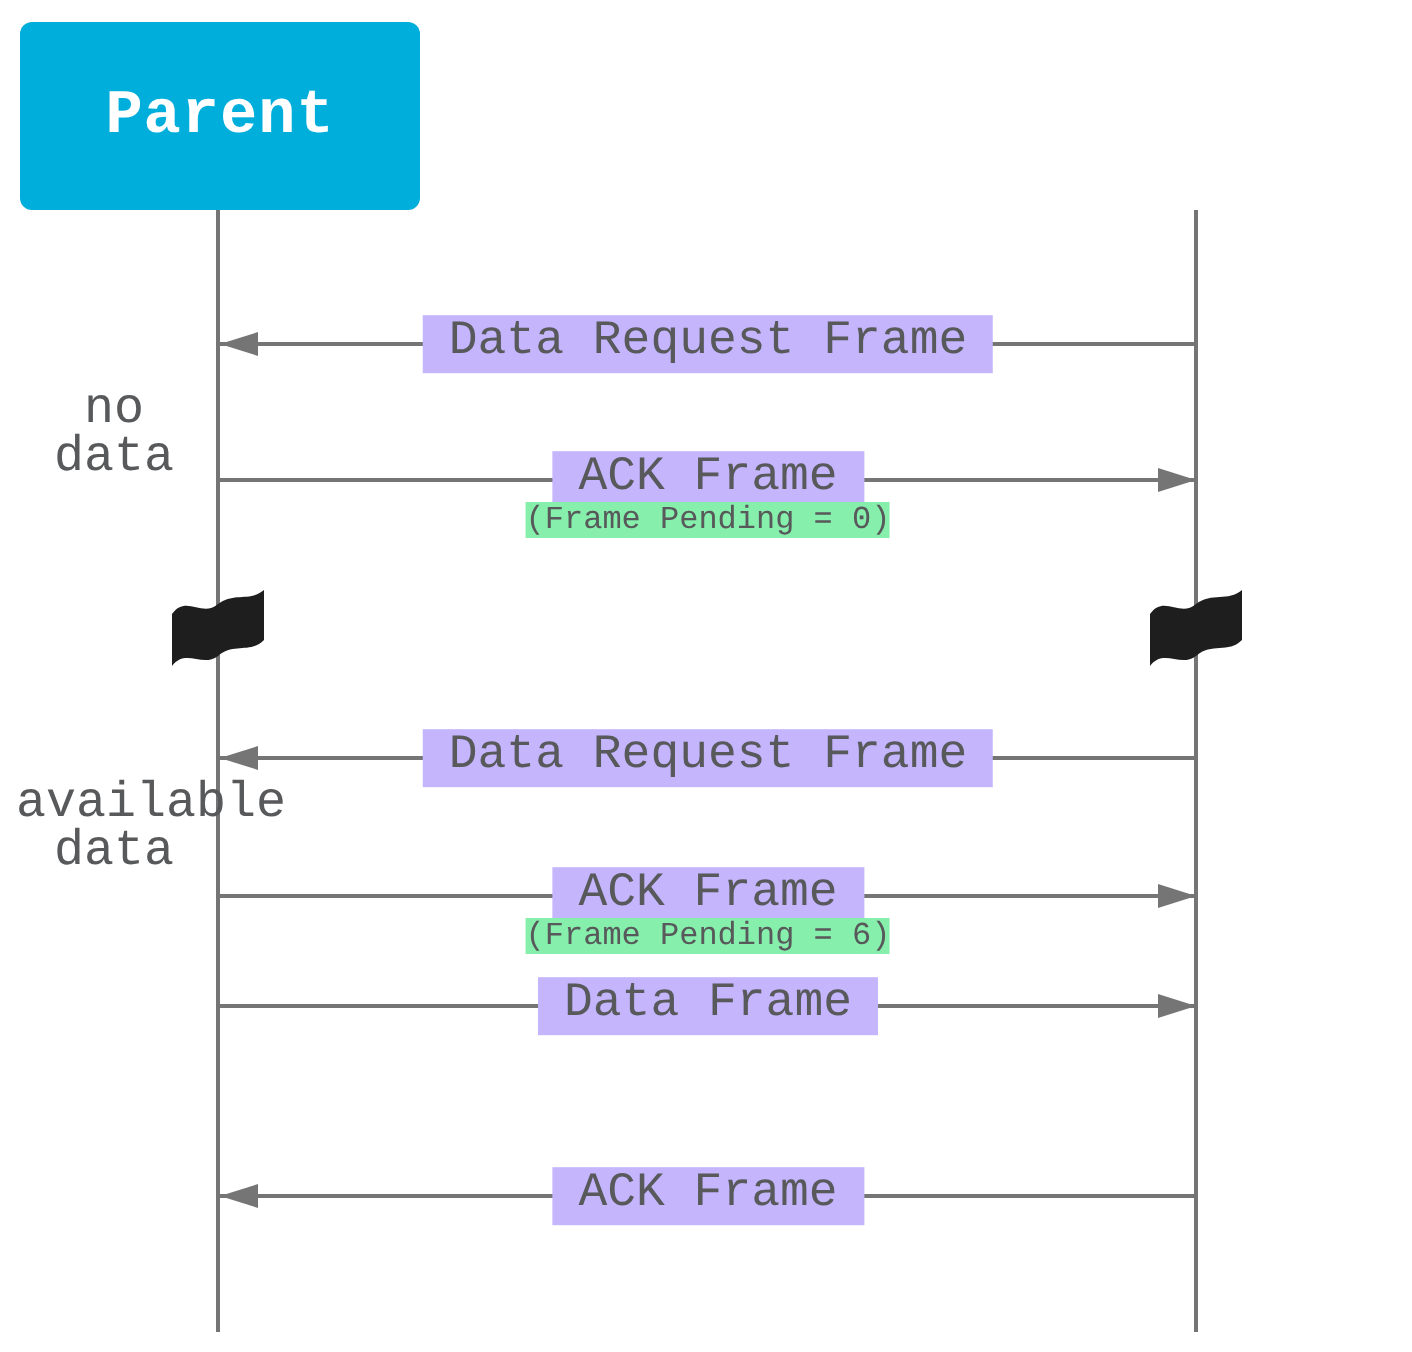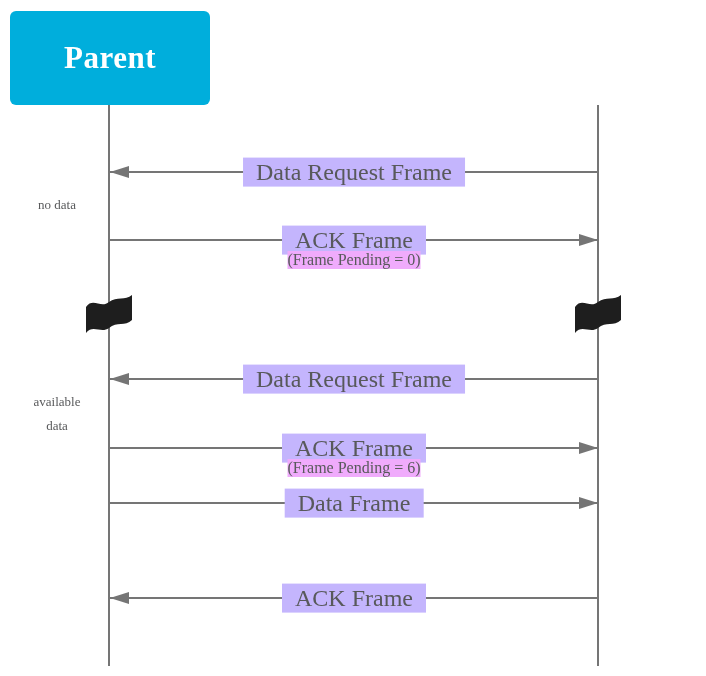--- a/index.html
+++ b/index.html
@@ -1,21 +1,21 @@
 <!DOCTYPE html>
 <html><head>
 <meta charset="utf-8">
 <style>
   html, body { margin: 0; padding: 0; background: #ffffff; }
   .diagram {
     position: relative;
     width: 706px;
     height: 676px;
     background: #ffffff;
-    font-family: Liberation Serif, serif;
+    font-family: Liberation Mono, monospace;
     overflow: hidden;
   }
   
   .actor-box {
     position: absolute;
     top: 11px;
     height: 94px;
     background: #00AEDC;
     border-radius: 6px;
     display: flex;
@@ -70,32 +70,32 @@
     font-size: 24px;
     color: #58595B;
     white-space: nowrap;
     line-height: 1.2;
   }
   .msg-sublabel {
     position: absolute;
     left: 50%;
     top: 12px;
     transform: translateX(-50%);
-    background: #f0abfc;
+    background: #86efac;
     font-size: 16px;
     color: #58595B;
     white-space: nowrap;
   }
   
   .side-note {
     position: absolute;
     left: 8px;
     width: 98px;
     text-align: center;
-    font-size: 13px;
+    font-size: 25px;
     line-height: 24px;
     color: #58595B;
   }
   .side-note span { display: block; }
   
   .flag {
     position: absolute;
     top: 294px;
     width: 48px;
     height: 40px;

